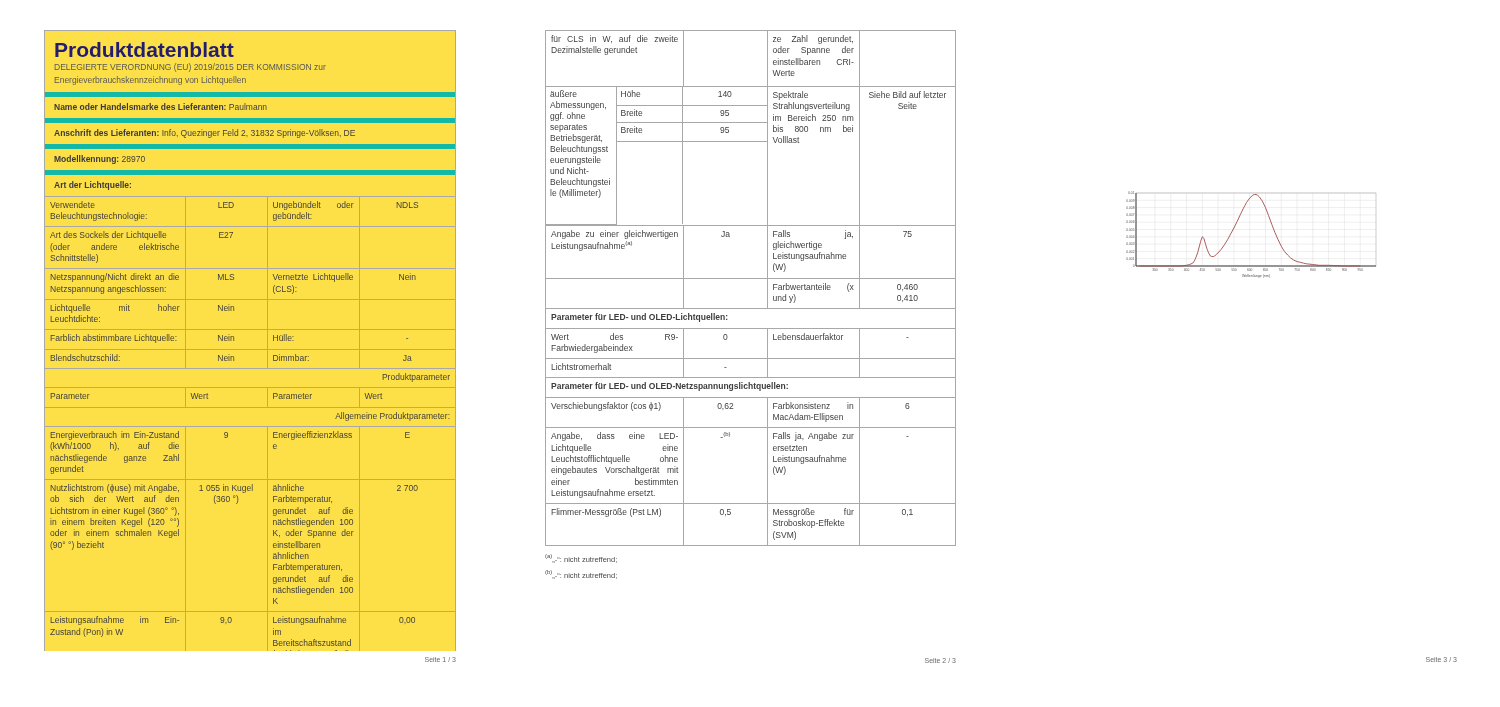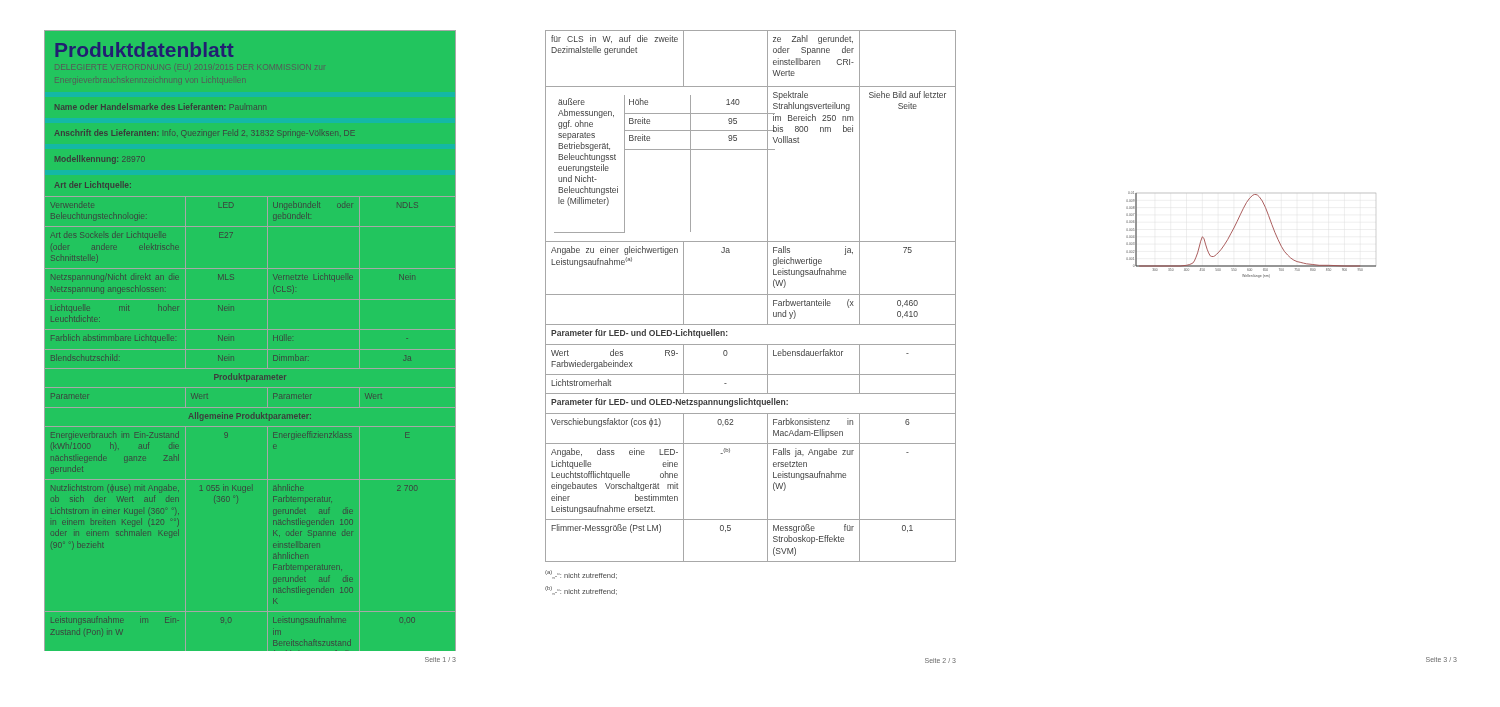--- a/index.html
+++ b/index.html
@@ -4,39 +4,39 @@
 <style>
   html,body{margin:0;padding:0;}
   body{
     width:1500px;height:707px;position:relative;background:#ffffff;
     font-family:"Liberation Sans", sans-serif;color:#3d3d3d;
   }
   
   .page1{
     position:absolute;left:44px;top:30px;width:412px;height:621px;
     box-sizing:border-box;border:1px solid #a8a8a8;border-bottom:none;
-    overflow:hidden;background:#22c55e;
+    overflow:hidden;background:#fde047;
   }
   .p1-head{padding:7px 9px 5px 9px;}
   .p1-title{color:#221d72;font-size:21px;font-weight:bold;line-height:1.1;}
   .p1-sub{font-size:8.5px;color:#575757;line-height:1.5;}
   .info-row{border-top:5px solid #14b8a6;padding:5px 9px;font-size:8.5px;line-height:1.3;}
   .info-row .lbl{font-weight:bold;color:#3a3a3a;}
   table.sheet{width:100%;border-collapse:collapse;table-layout:fixed;font-size:8.5px;}
   table.sheet td{border:1px solid #a8a8a8;padding:3px 5px 4px 5px;vertical-align:top;line-height:1.33;overflow-wrap:break-word;}
   table.sheet td.lab{text-align:justify;}
   table.sheet td.val{text-align:center;white-space:pre-line;}
-  table.sheet td.hdr{text-align:center;font-weight:bold;}
+  table.sheet td.hdr{text-align:right;font-weight:normal;}
   table.sheet td.sec{font-weight:bold;text-align:left;}
   .page1 table.sheet td:first-child{border-left:none;}
   .page1 table.sheet td:last-child{border-right:none;}
   
   .page2{position:absolute;left:545px;top:30px;width:411px;}
   .page2 table.sheet{border:1px solid #a8a8a8;}
-  td.subwrap{padding:8px !important;}
+  td.subwrap{padding:0 !important;}
   table.inner{width:100%;height:100%;border-collapse:collapse;table-layout:fixed;font-size:8.5px;}
   table.inner td{border:1px solid #a8a8a8;padding:2px 4px;vertical-align:top;line-height:1.3;overflow-wrap:anywhere;}
   table.inner td:first-child{border-left:none;}
   table.inner tr:first-child td{border-top:none;}
   table.inner td:last-child{border-right:none;}
   table.inner tr:last-child td{border-bottom:none;}
   table.inner td.ival{text-align:center;}
   .footnotes{margin-top:5px;font-size:7.5px;color:#4a4a4a;line-height:1.9;}
   .footnotes sup{font-size:6px;}
   sup.cellsup{font-size:6px;}

